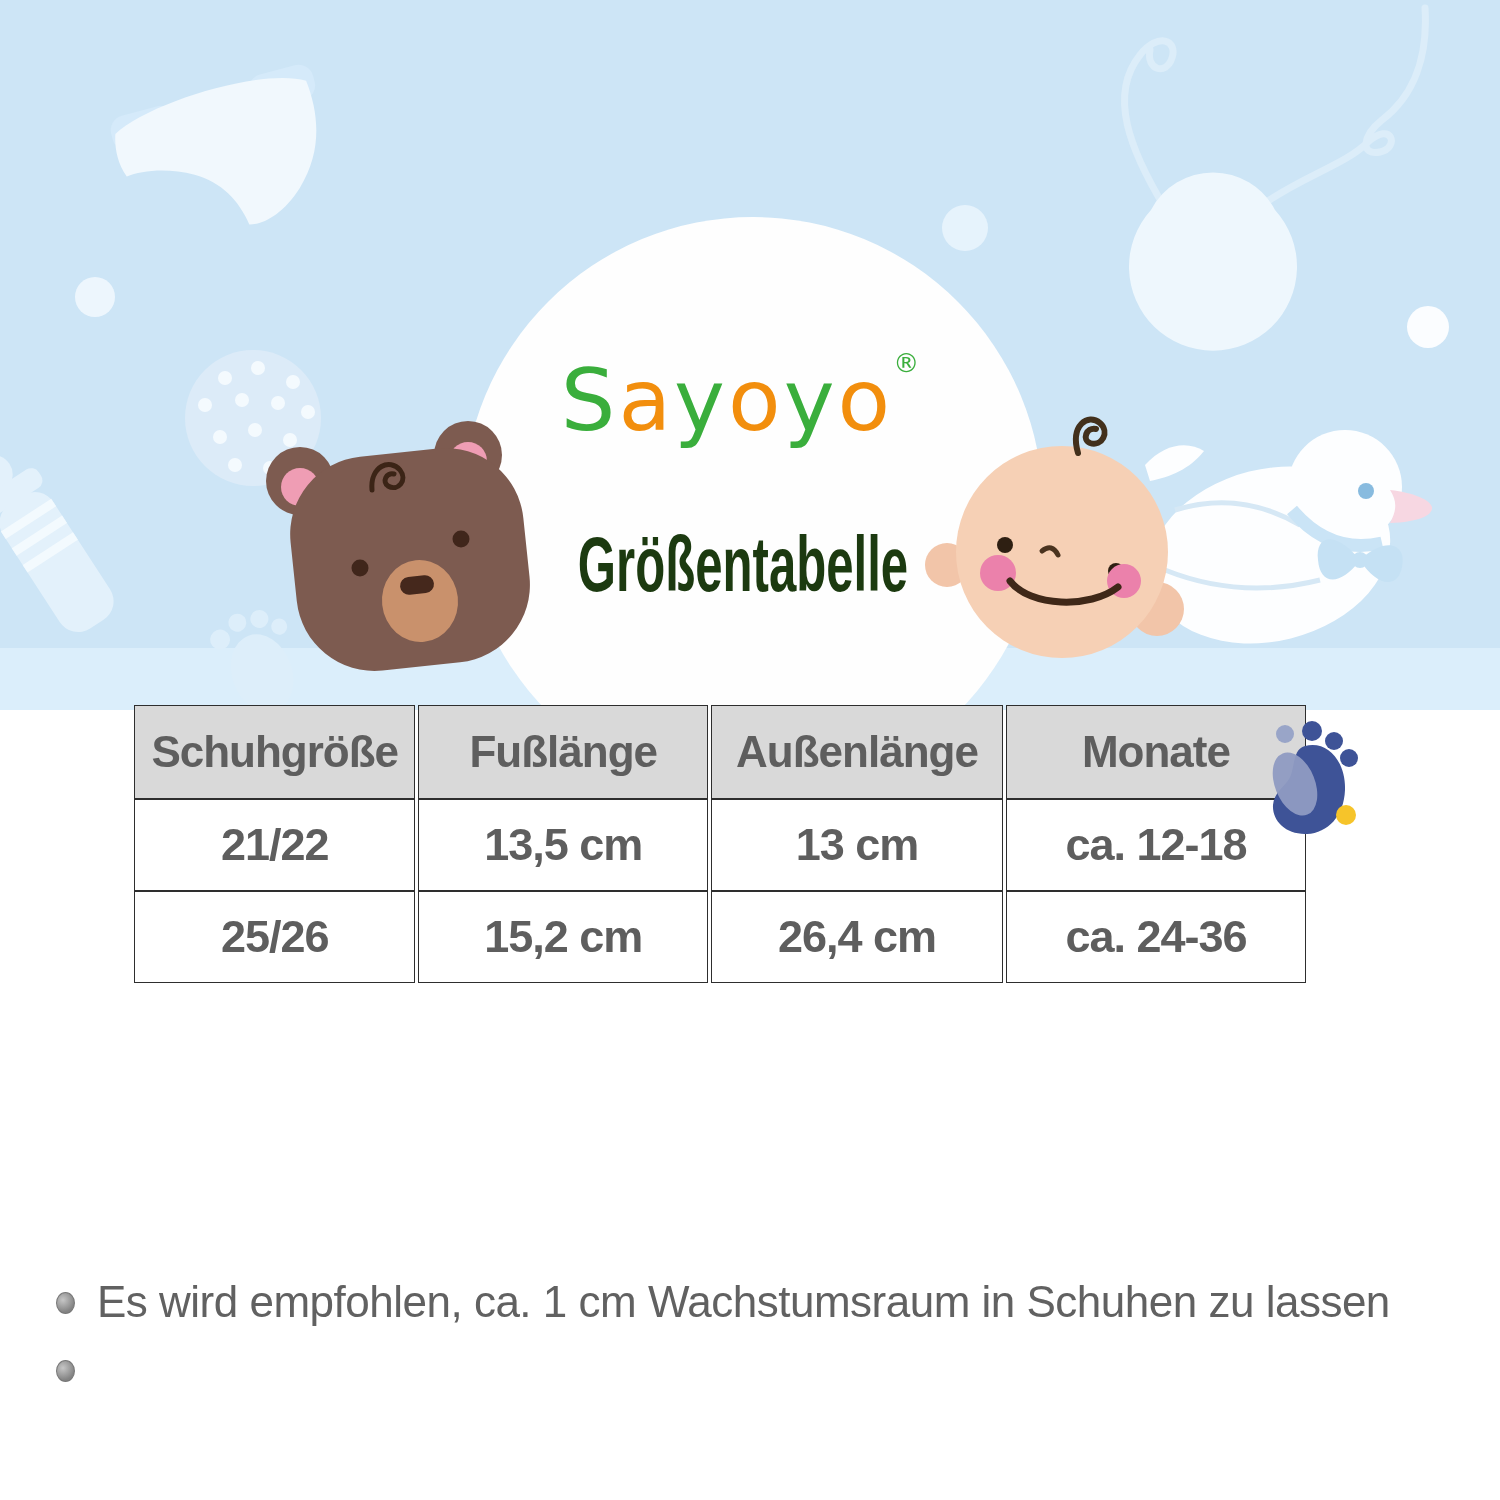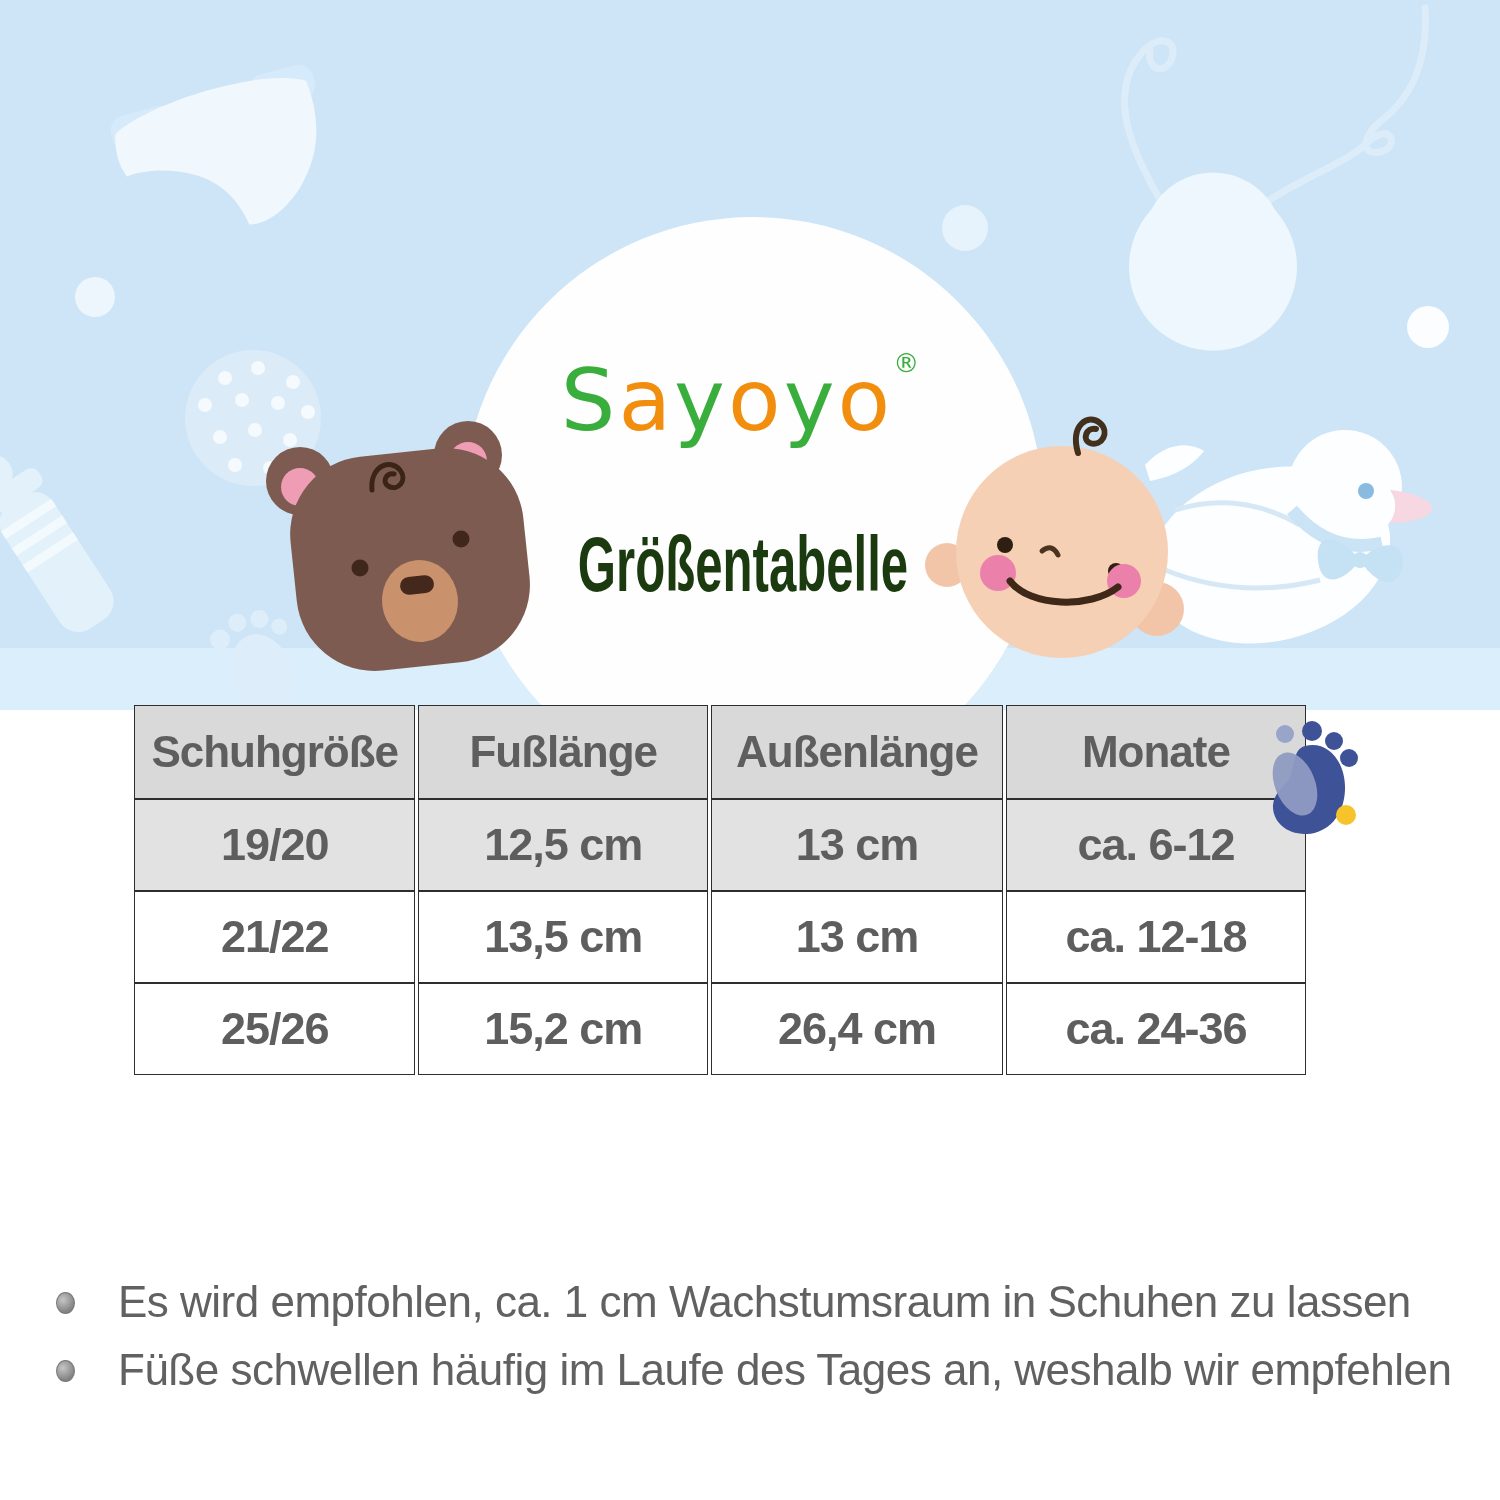--- a/index.html
+++ b/index.html
@@ -25,21 +25,21 @@
   table.size{width:100%;border-collapse:separate;border-spacing:3px 0;table-layout:fixed;background:transparent;}
   table.size th, table.size td{border:1px solid var(--border,#2e2e2e);text-align:center;vertical-align:middle;
         color:var(--table-text,#5e5e5e);letter-spacing:-1px;overflow:hidden;}
   table.size th{height:90px;background:var(--header-gray,#d9d9d9);font-size:44px;font-weight:bold;}
   table.size td{height:88px;background:#ffffff;font-size:45px;font-weight:bold;}
   table.size tr.alt td{background:var(--row-alt-gray,#e2e2e2);}
 
   .footprint{position:absolute;left:1248px;top:702px;z-index:4;}
 
   .notes{position:absolute;left:56px;top:1268px;width:1400px;z-index:3;list-style:none;margin:0;padding:0;}
-  .notes li{display:flex;align-items:flex-start;gap:21px;}
+  .notes li{display:flex;align-items:flex-start;}
   .bullet{flex:0 0 auto;width:17px;height:20px;border-radius:50%;margin:24px 22px 0 0;
         background:radial-gradient(circle at 35% 35%, #c6c6c6, #838383 70%);border:1px solid #777;}
   .note-text{font-size:44px;line-height:68px;color:#616161;letter-spacing:-0.5px;}
 </style>
 </head>
 <body style="--background-blue: #cde5f6; --band-blue: #dbeefb; --header-gray: #d9d9d9; --row-alt-gray: #e2e2e2; --table-text: #5e5e5e; --border: #2e2e2e; --title-green: #1c3a10; --logo-green: #3aae3c; --logo-orange: #f28e0d; --footprint-blue: #3e5397; --footprint-light-blue: #8f9bc2; --footprint-yellow: #f6c42a;">
 
 <div class="page">
 
   <svg class="bg-svg" width="1500" height="760" viewBox="0 0 1500 760">
@@ -160,26 +160,20 @@
       </colgroup>
       <thead>
         <tr>
             <th>Schuhgröße</th>
             <th>Fußlänge</th>
             <th>Außenlänge</th>
             <th>Monate</th>
           </tr>
       </thead>
       <tbody>
-          <tr class="alt">
-            <td>19/20</td>
-            <td>12,5 cm</td>
-            <td>13 cm</td>
-            <td>ca. 6-12</td>
-          </tr>
           <tr>
             <td>21/22</td>
             <td>13,5 cm</td>
             <td>13 cm</td>
             <td>ca. 12-18</td>
           </tr>
           <tr>
             <td>25/26</td>
             <td>15,2 cm</td>
             <td>26,4 cm</td>
@@ -203,18 +197,17 @@
   <ul class="notes">
       <li>
         <span class="bullet"></span>
         <div class="note-text">
           <div>Es wird empfohlen, ca. 1 cm Wachstumsraum in Schuhen zu lassen</div>
         </div>
       </li>
       <li>
         <span class="bullet"></span>
         <div class="note-text">
-          <div>Füße schwellen häufig im Laufe des Tages an, weshalb wir empfehlen</div>
         </div>
       </li>
     </ul>
 
 </div>
 
 </body></html>

